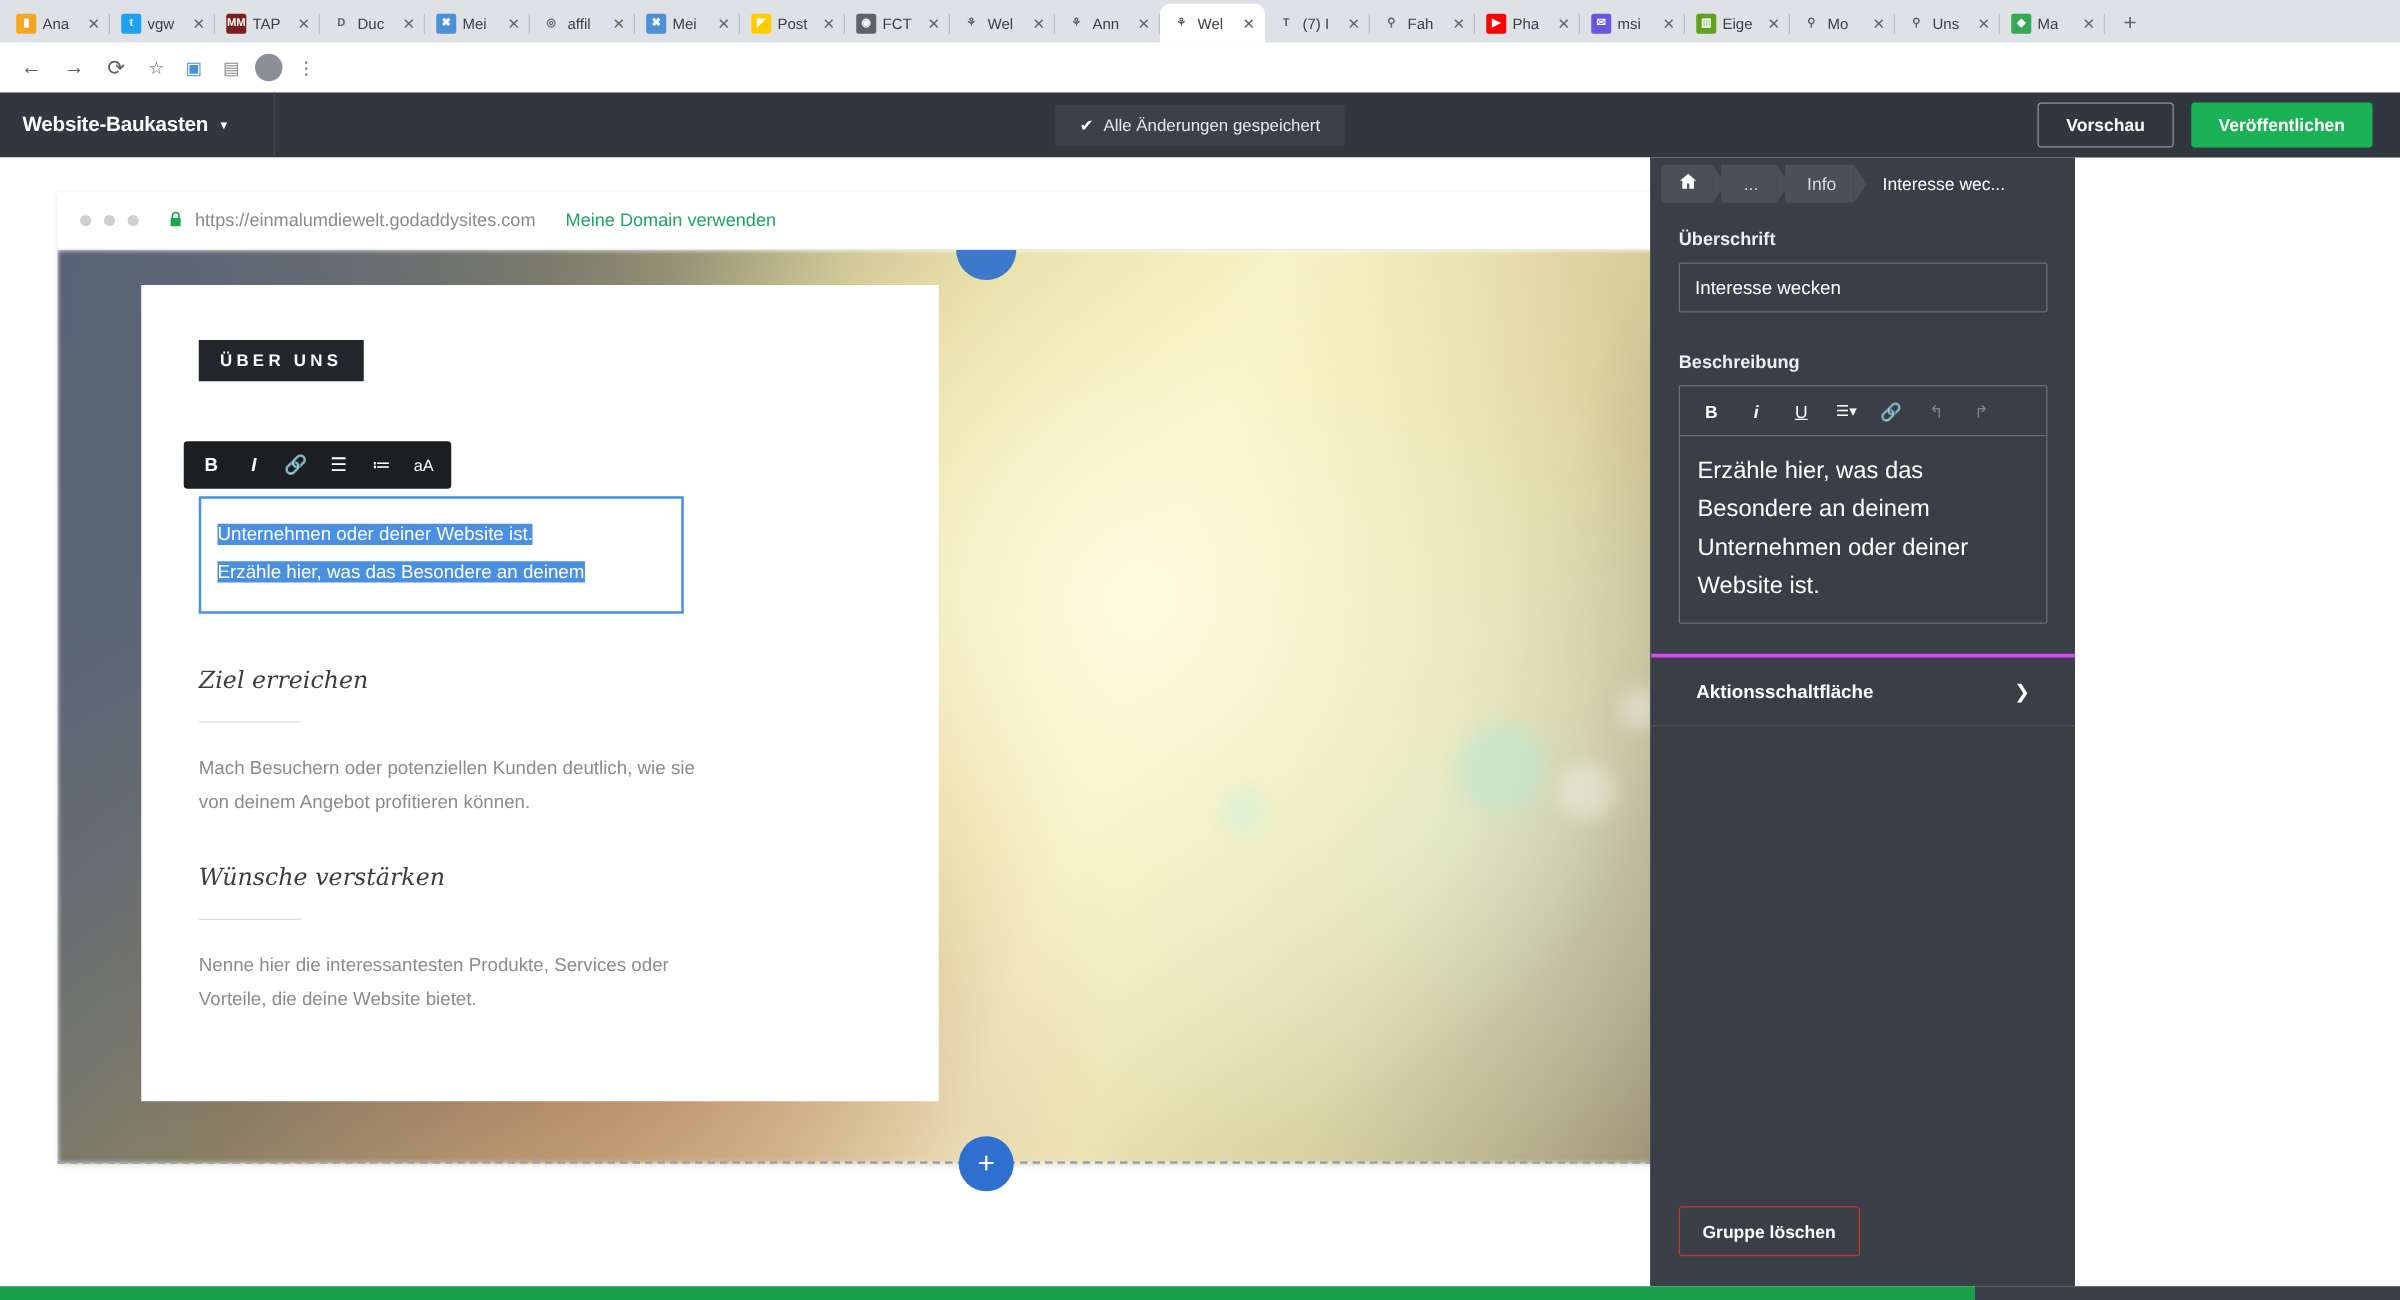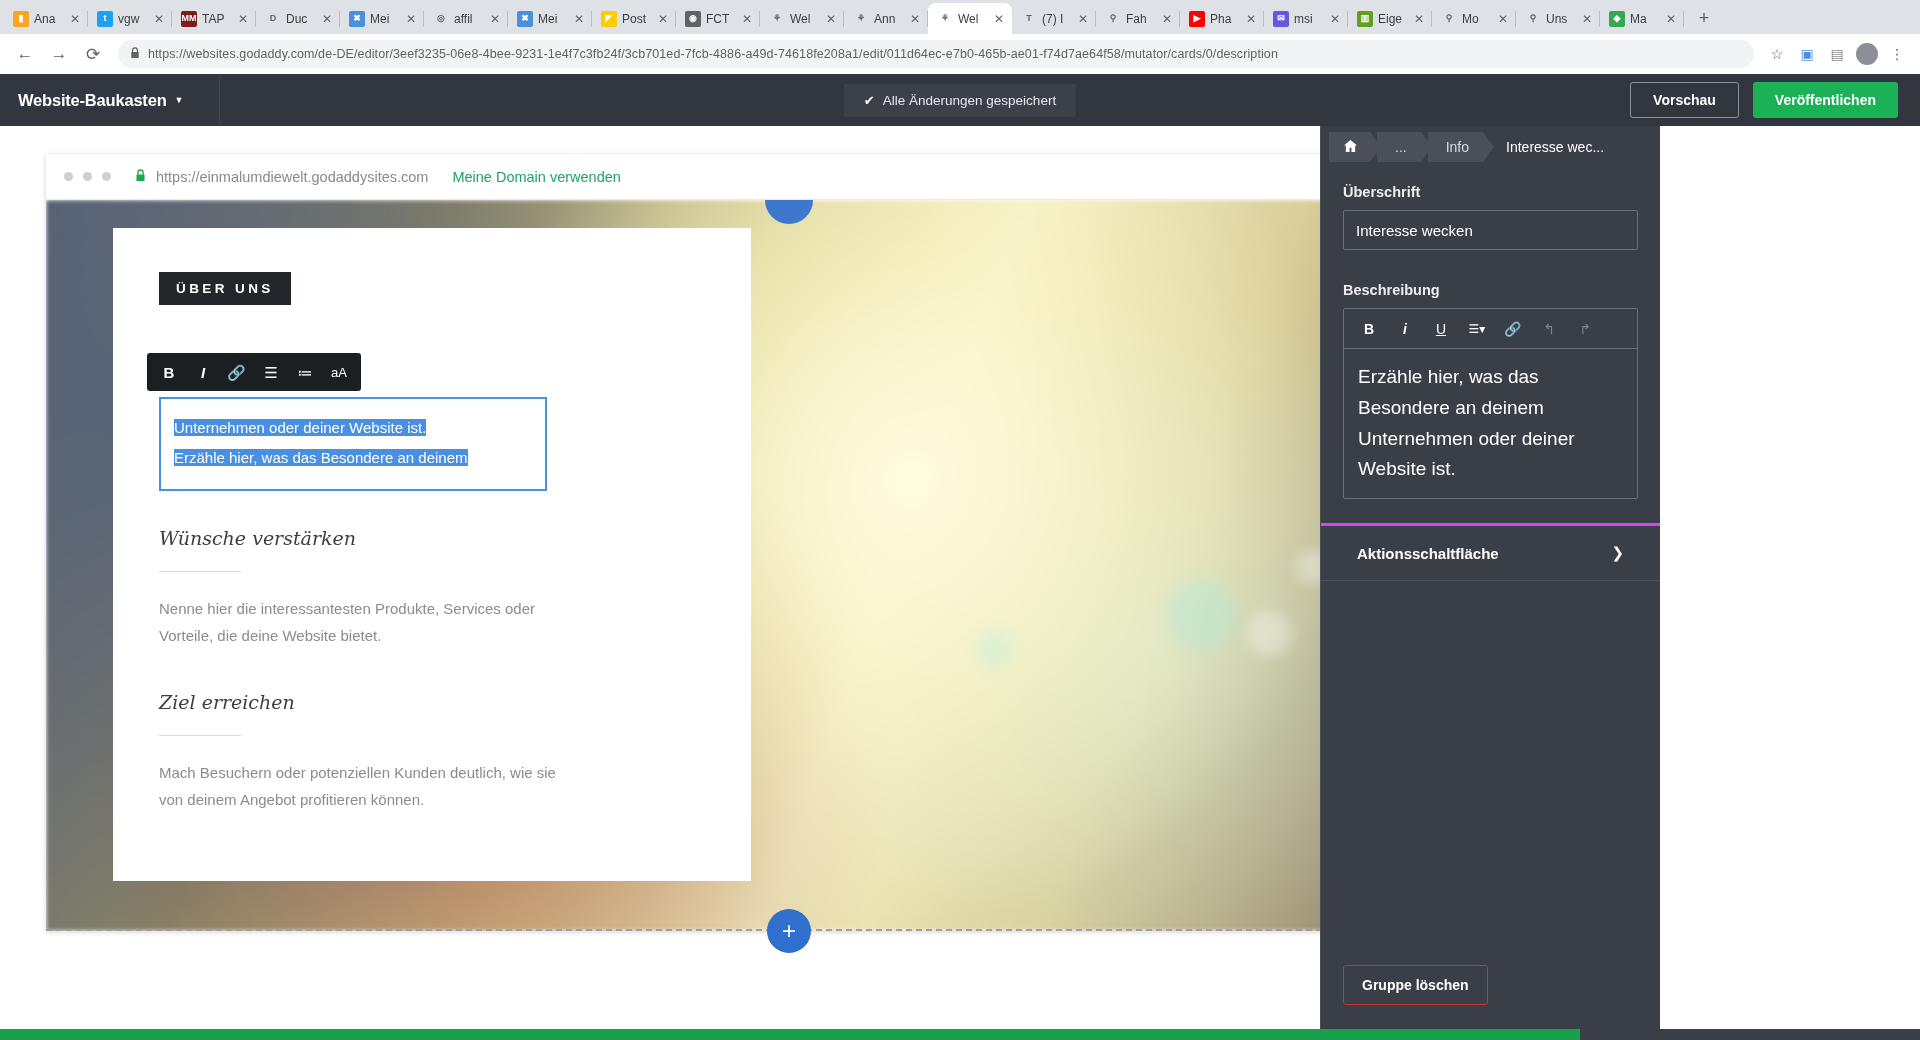--- a/index.html
+++ b/index.html
@@ -406,28 +406,20 @@
   <div class="toolbar">
     <div class="nav-btn">
         <span>←</span>
       </div>
     <div class="nav-btn">
         <span>→</span>
       </div>
     <div class="nav-btn">
         <span>⟳</span>
       </div>
-    <div class="omnibox">
-      <span class="omnibox-lock">
-        <svg width="10" height="12" viewBox="0 0 10 12">
-            <path d="M2 5V3.3A3 3 0 018 3.3V5h.7v6H1.3V5H2zm1.2 0h3.6V3.3a1.8 1.8 0 10-3.6 0V5z" fill="#5f6368"></path>
-          </svg>
-      </span>
-      <span class="omnibox-url">https://websites.godaddy.com/de-DE/editor/3eef3235-06e8-4bee-9231-1e4f7c3fb24f/3cb701ed-7fcb-4886-a49d-74618fe208a1/edit/011d64ec-e7b0-465b-ae01-f74d7ae64f58/mutator/cards/0/description</span>
-    </div>
     <div class="tb-icon">
         <span>☆</span>
       </div>
     <div class="tb-icon" style="color:#4a90d9">
         <span>▣</span>
       </div>
     <div class="tb-icon" style="color:#888">
         <span>▤</span>
       </div>
     <div class="tb-icon">
@@ -496,31 +488,31 @@
                   <span class="ft-btn" style="font-size: 13px;">aA</span>
                 </div>
               <div class="edit-box">
                 <div><span class="sel-line">Unternehmen oder deiner Website ist.</span></div>
                 <div><span class="sel-line">Erzähle hier, was das Besondere an deinem</span></div>
               </div>
             </div>
           </div>
 
           
+          <div class="blk" style="margin-top:42px;">
+            <div class="blk-title">Ziel erreichen</div>
+            <div class="blk-rule"></div>
+            <div class="blk-body">Mach Besuchern oder potenziellen Kunden deutlich, wie sie von deinem Angebot profitieren können.</div>
+          </div>
+
+          
           <div class="blk" style="margin-top:36px;">
             <div class="blk-title">Wünsche verstärken</div>
             <div class="blk-rule"></div>
             <div class="blk-body">Nenne hier die interessantesten Produkte, Services oder Vorteile, die deine Website bietet.</div>
-          </div>
-
-          
-          <div class="blk" style="margin-top:42px;">
-            <div class="blk-title">Ziel erreichen</div>
-            <div class="blk-rule"></div>
-            <div class="blk-body">Mach Besuchern oder potenziellen Kunden deutlich, wie sie von deinem Angebot profitieren können.</div>
           </div>
         </div>
 
         <div class="vscroll"></div>
       </div>
 
       <div class="dashed-divider"></div>
       <div class="add-fab">
         <span>+</span>
       </div>

